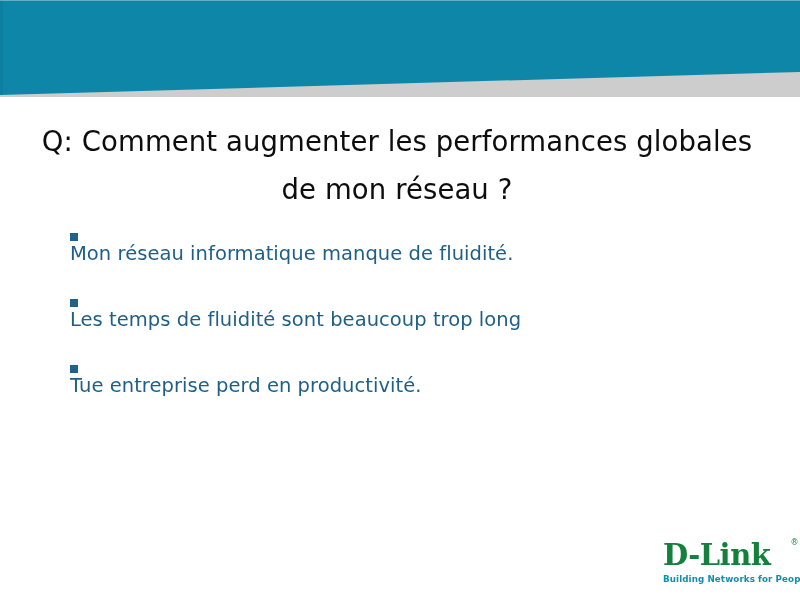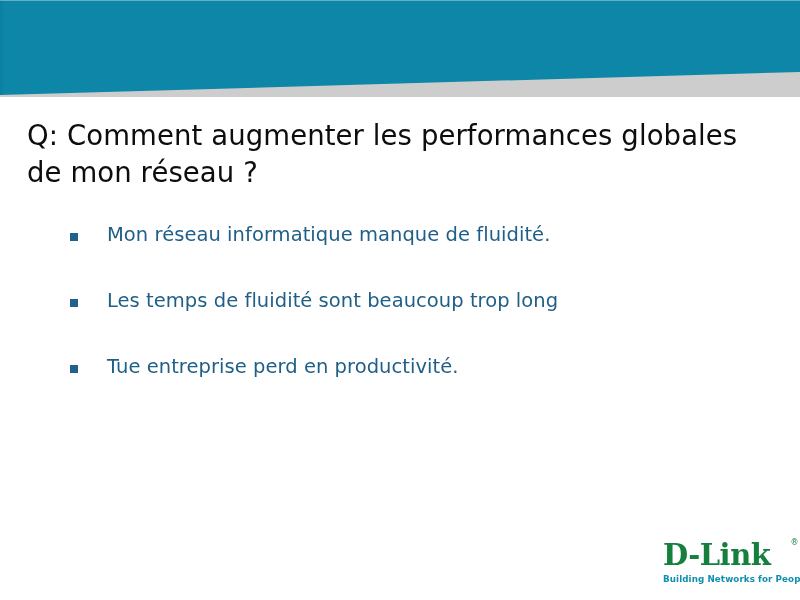--- a/index.html
+++ b/index.html
@@ -33,37 +33,39 @@
   }
 
   
   .title {
     position: absolute;
     left: 27px;
     top: 117px;
     width: 740px;
     color: #0d0d0d;
     font-size: 27.5px;
-    line-height: 37px;
+    line-height: 48px;
     letter-spacing: 0.1px;
     font-weight: 400;
     white-space: pre-line;
+    text-align: center;
   }
 
   
   .bullets {
     position: absolute;
     left: 70px;
     top: 222px;
     width: 700px;
   }
   .bullet-row {
     display: flex;
     align-items: flex-start;
     height: 66px;
+    flex-direction: column;
   }
   .bullet-marker {
     flex: 0 0 auto;
     width: 8px;
     height: 8px;
     background: #21618c;
     margin-top: 11px;
     margin-right: 29px;
   }
   .bullet-text {

